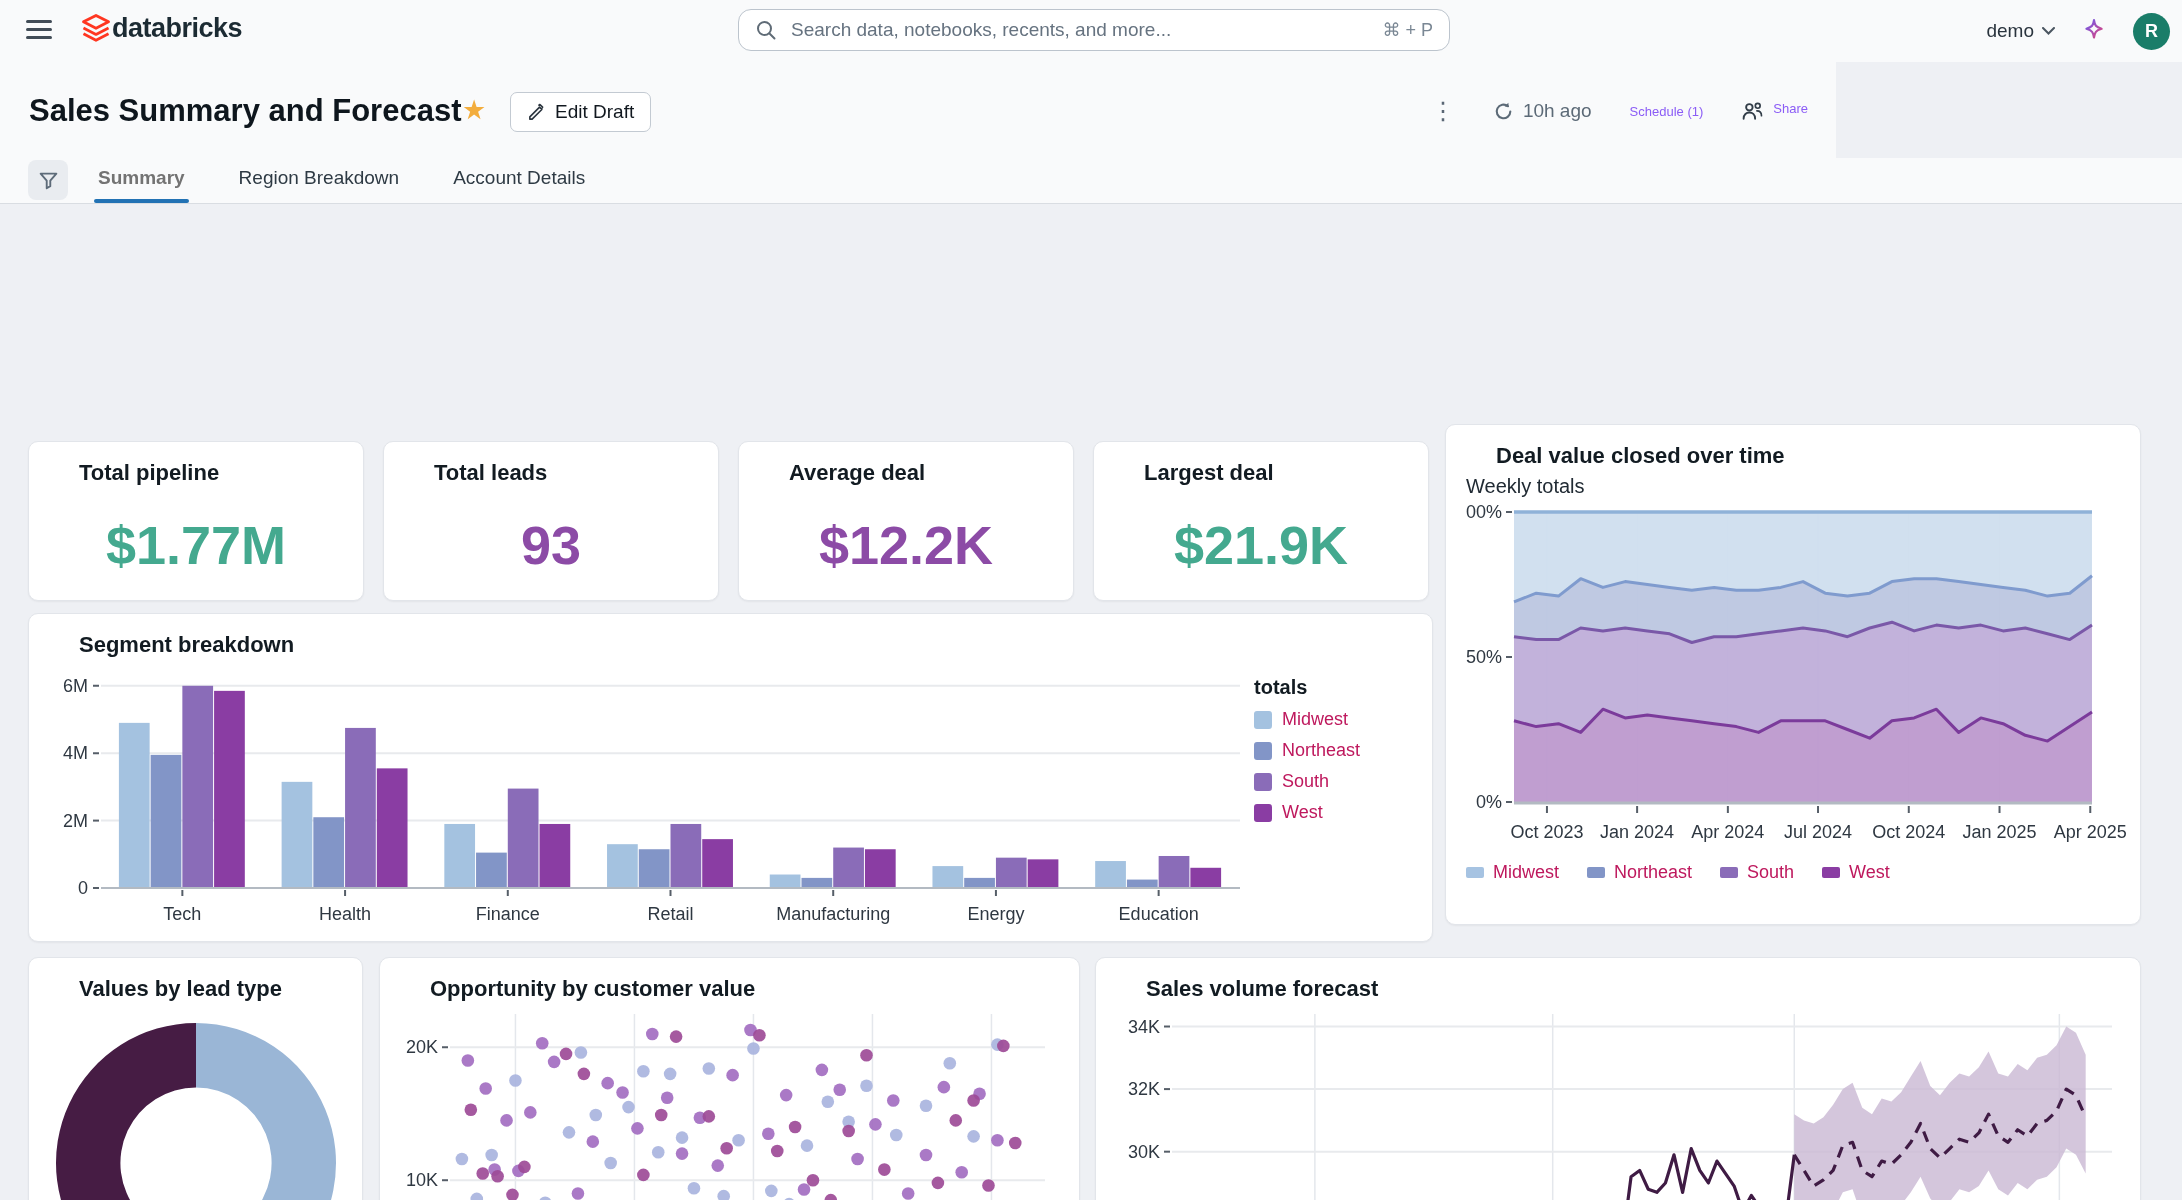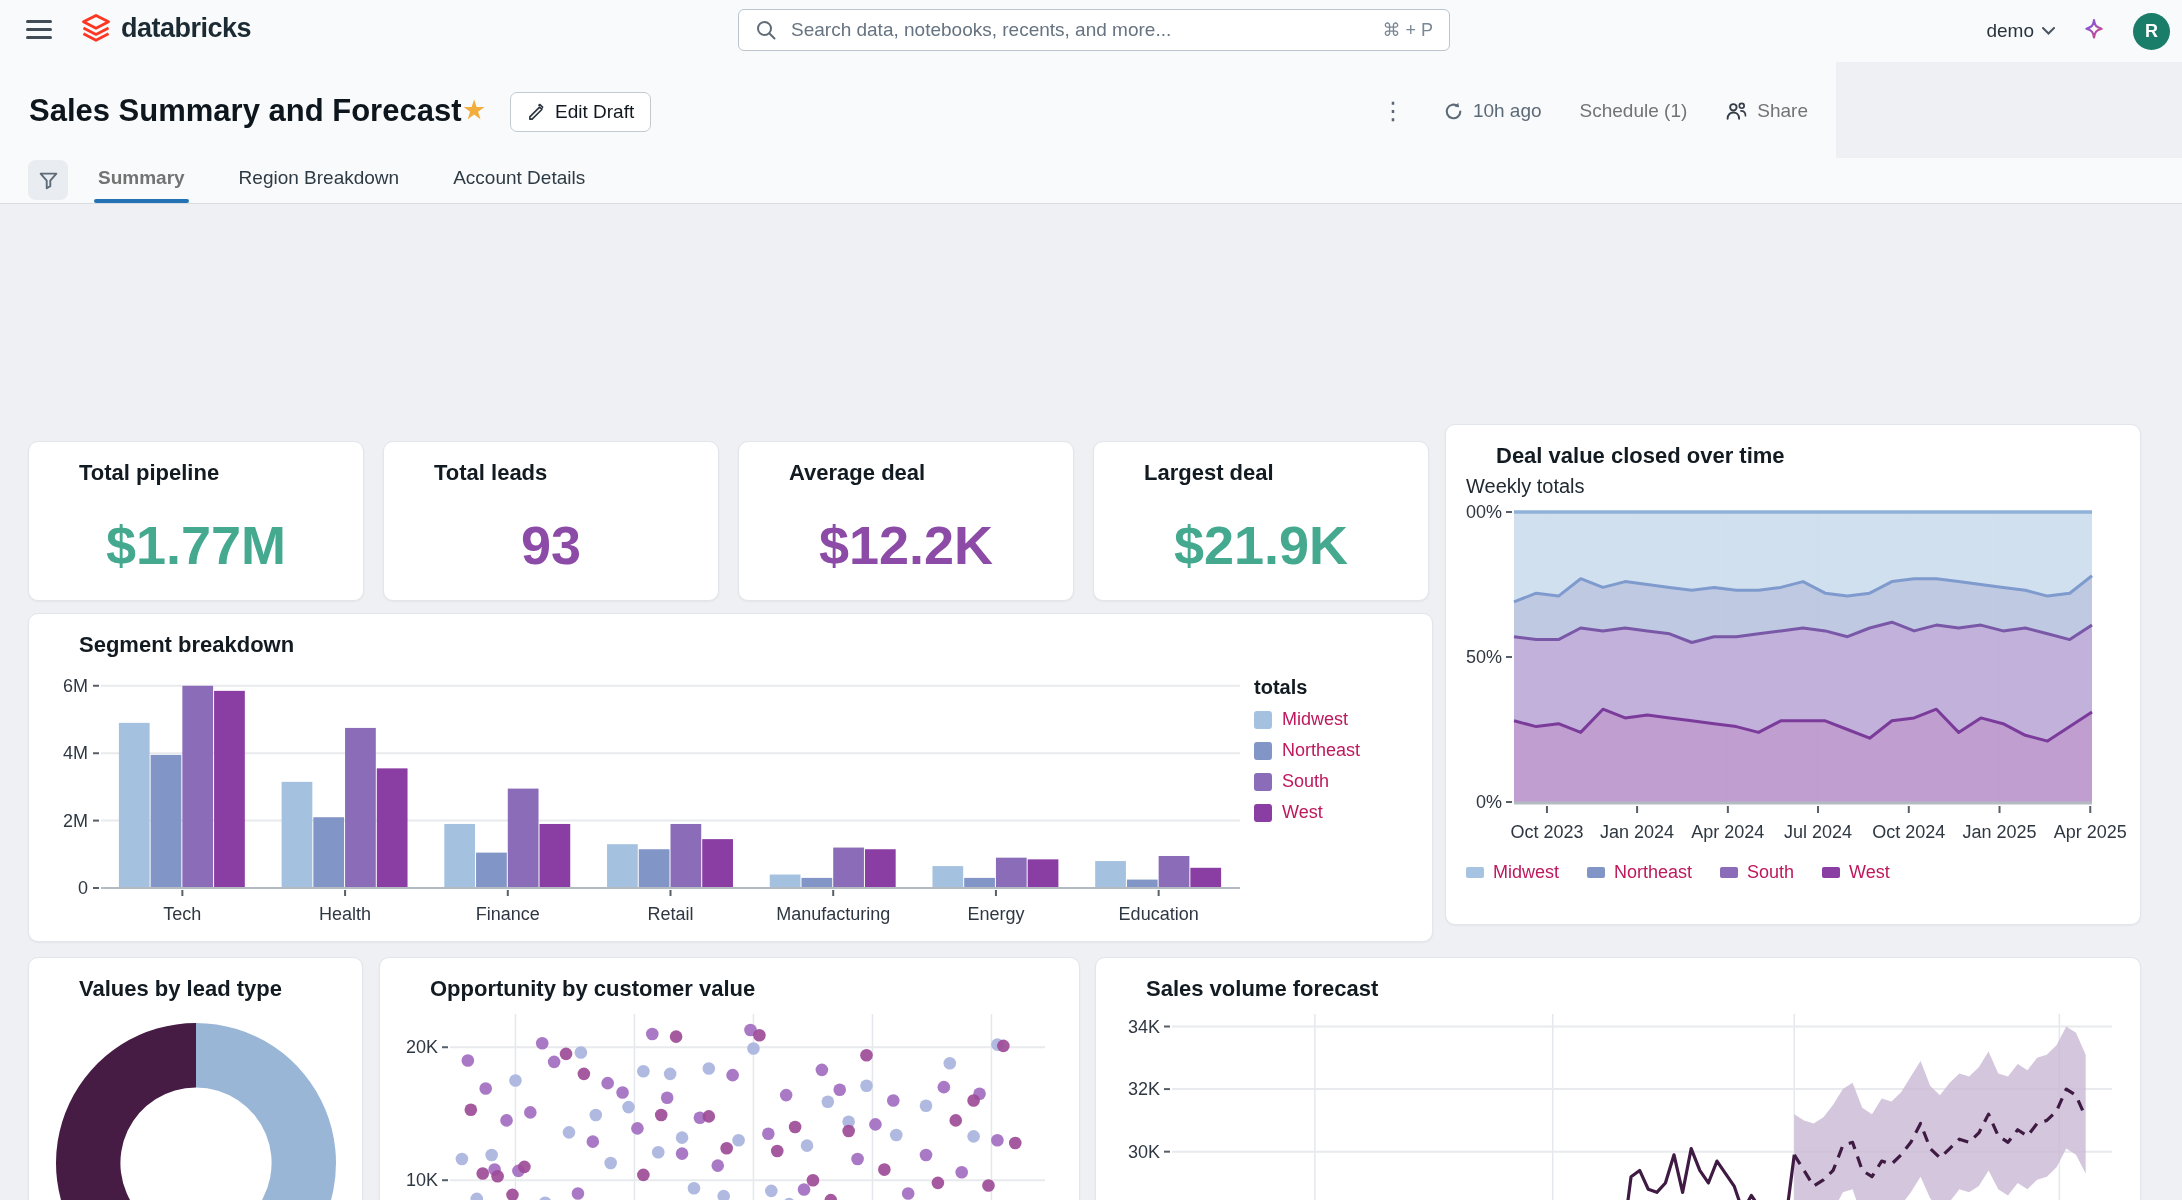--- a/index.html
+++ b/index.html
@@ -3,44 +3,44 @@
 <meta charset="utf-8">
 <style>
   html,body{margin:0;padding:0;width:2182px;height:1200px;overflow:hidden;
     font-family:"Liberation Sans",sans-serif;background:#eef0f4;color:#11181f;}
   #page{position:relative;width:2182px;height:1200px;}
 
   
   #topbar{position:absolute;left:0;top:0;width:2182px;height:62px;background:#f9fafb;}
   .hamburger{position:absolute;left:26px;top:20px;width:26px;height:21px;cursor:pointer;}
   .hamburger div{width:26px;height:3px;background:#414c57;border-radius:2px;margin-bottom:5px;}
-  .brand{position:absolute;left:80px;top:12px;display:flex;align-items:center;gap:9px;}
+  .brand{position:absolute;left:80px;top:12px;display:flex;align-items:center;}
   .brand-word{font-size:27px;font-weight:bold;color:#1c2b33;letter-spacing:-0.5px;}
   .searchbox{position:absolute;left:738px;top:9px;width:712px;height:42px;background:#fff;
-    border:1px solid #bcc4cd;border-radius:6px;display:flex;align-items:center;padding:0 16px;box-sizing:border-box;}
+    border:1px solid #bcc4cd;border-radius:13px;display:flex;align-items:center;padding:0 16px;box-sizing:border-box;}
   .searchbox input{border:none;outline:none;flex:1;font-size:19px;color:#2a343e;margin-left:12px;
     font-family:"Liberation Sans",sans-serif;background:transparent;}
   .searchbox input::placeholder{color:#667380;}
   .kbd-hint{font-size:18px;color:#7a8794;}
   .top-right{position:absolute;right:12px;top:0;height:62px;display:flex;align-items:center;gap:26px;}
   .workspace{display:flex;align-items:center;gap:8px;font-size:19px;color:#2a343e;cursor:pointer;}
   .avatar{width:37px;height:37px;border-radius:50%;background:#1a7d69;color:#fff;font-size:18px;
     font-weight:bold;display:flex;align-items:center;justify-content:center;cursor:pointer;}
 
   
   #header{position:absolute;left:0;top:62px;width:1836px;height:96px;background:#f9fafb;}
   .page-title{position:absolute;left:29px;top:31px;font-size:31px;font-weight:bold;color:#0e161d;}
   .fav-star{position:absolute;left:462px;top:32px;font-size:27px;color:#f3ad3d;cursor:pointer;}
   .edit-btn{position:absolute;left:510px;top:30px;height:38px;padding:0 16px;background:#fff;
     border:1px solid #c3cad2;border-radius:7px;display:flex;align-items:center;gap:9px;font-size:19px;
     color:#11181f;cursor:pointer;}
   .hdr-right{position:absolute;right:28px;top:30px;display:flex;align-items:center;gap:38px;}
   .kebab{font-size:24px;color:#5a6674;letter-spacing:0;cursor:pointer;line-height:38px;}
   .refreshed{display:flex;align-items:center;gap:9px;font-size:19px;color:#5c6a77;cursor:pointer;}
-  .hdr-btn{font-size:19px;color:#737373;cursor:pointer;display:flex;align-items:center;gap:9px;}
+  .hdr-btn{font-size:13px;color:#8b5cf6;cursor:pointer;display:flex;align-items:flex-start;gap:9px;}
 
   
   #tabsbar{position:absolute;left:0;top:158px;width:2182px;height:46px;background:#f9fafb;
     border-bottom:1px solid #d9dde2;display:flex;align-items:flex-end;padding-left:28px;box-sizing:border-box;}
   .filter-btn{width:40px;height:40px;background:#e9ecf0;border-radius:8px;display:flex;align-items:center;
     justify-content:center;margin-right:26px;margin-bottom:3px;cursor:pointer;}
   .tab{font-size:19px;color:#2e3a44;padding:0 4px 14px 4px;margin-right:46px;cursor:pointer;position:relative;}
   .tab.active{font-weight:bold;color:#737373;}
   .tab.active::after{content:"";position:absolute;left:0;right:0;bottom:0;height:4px;background:#2272b4;border-radius:3px;}
 

